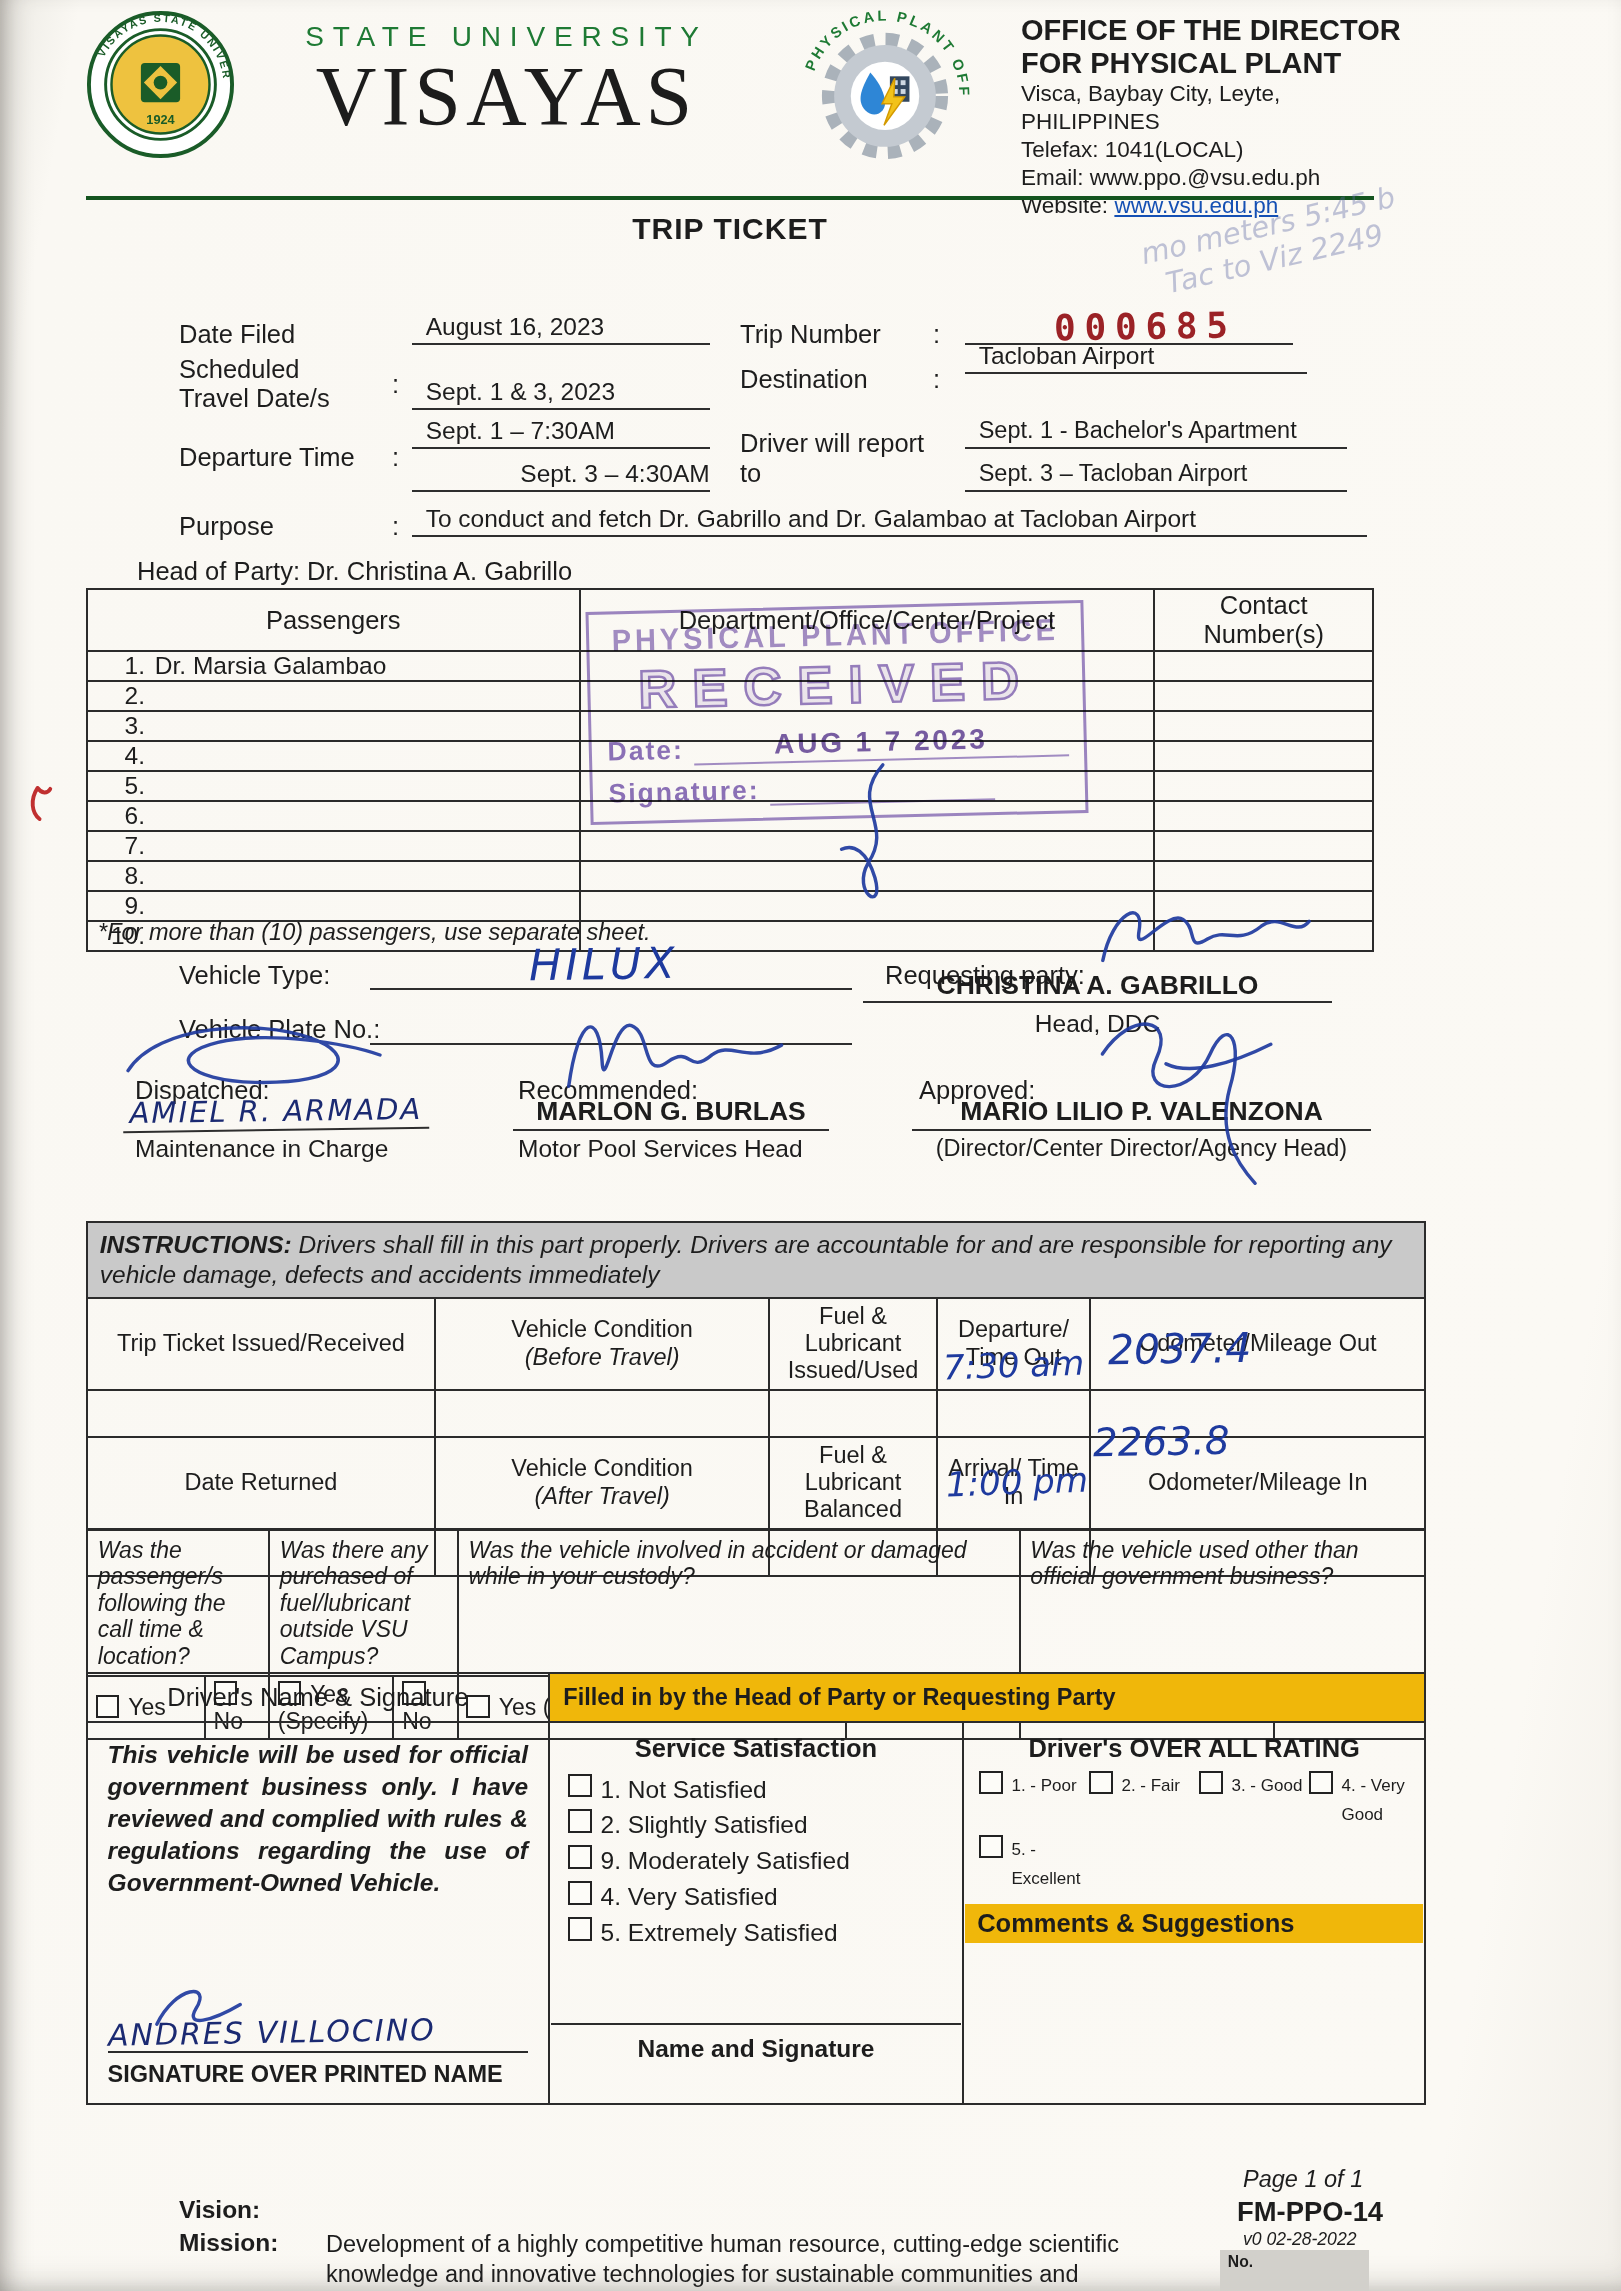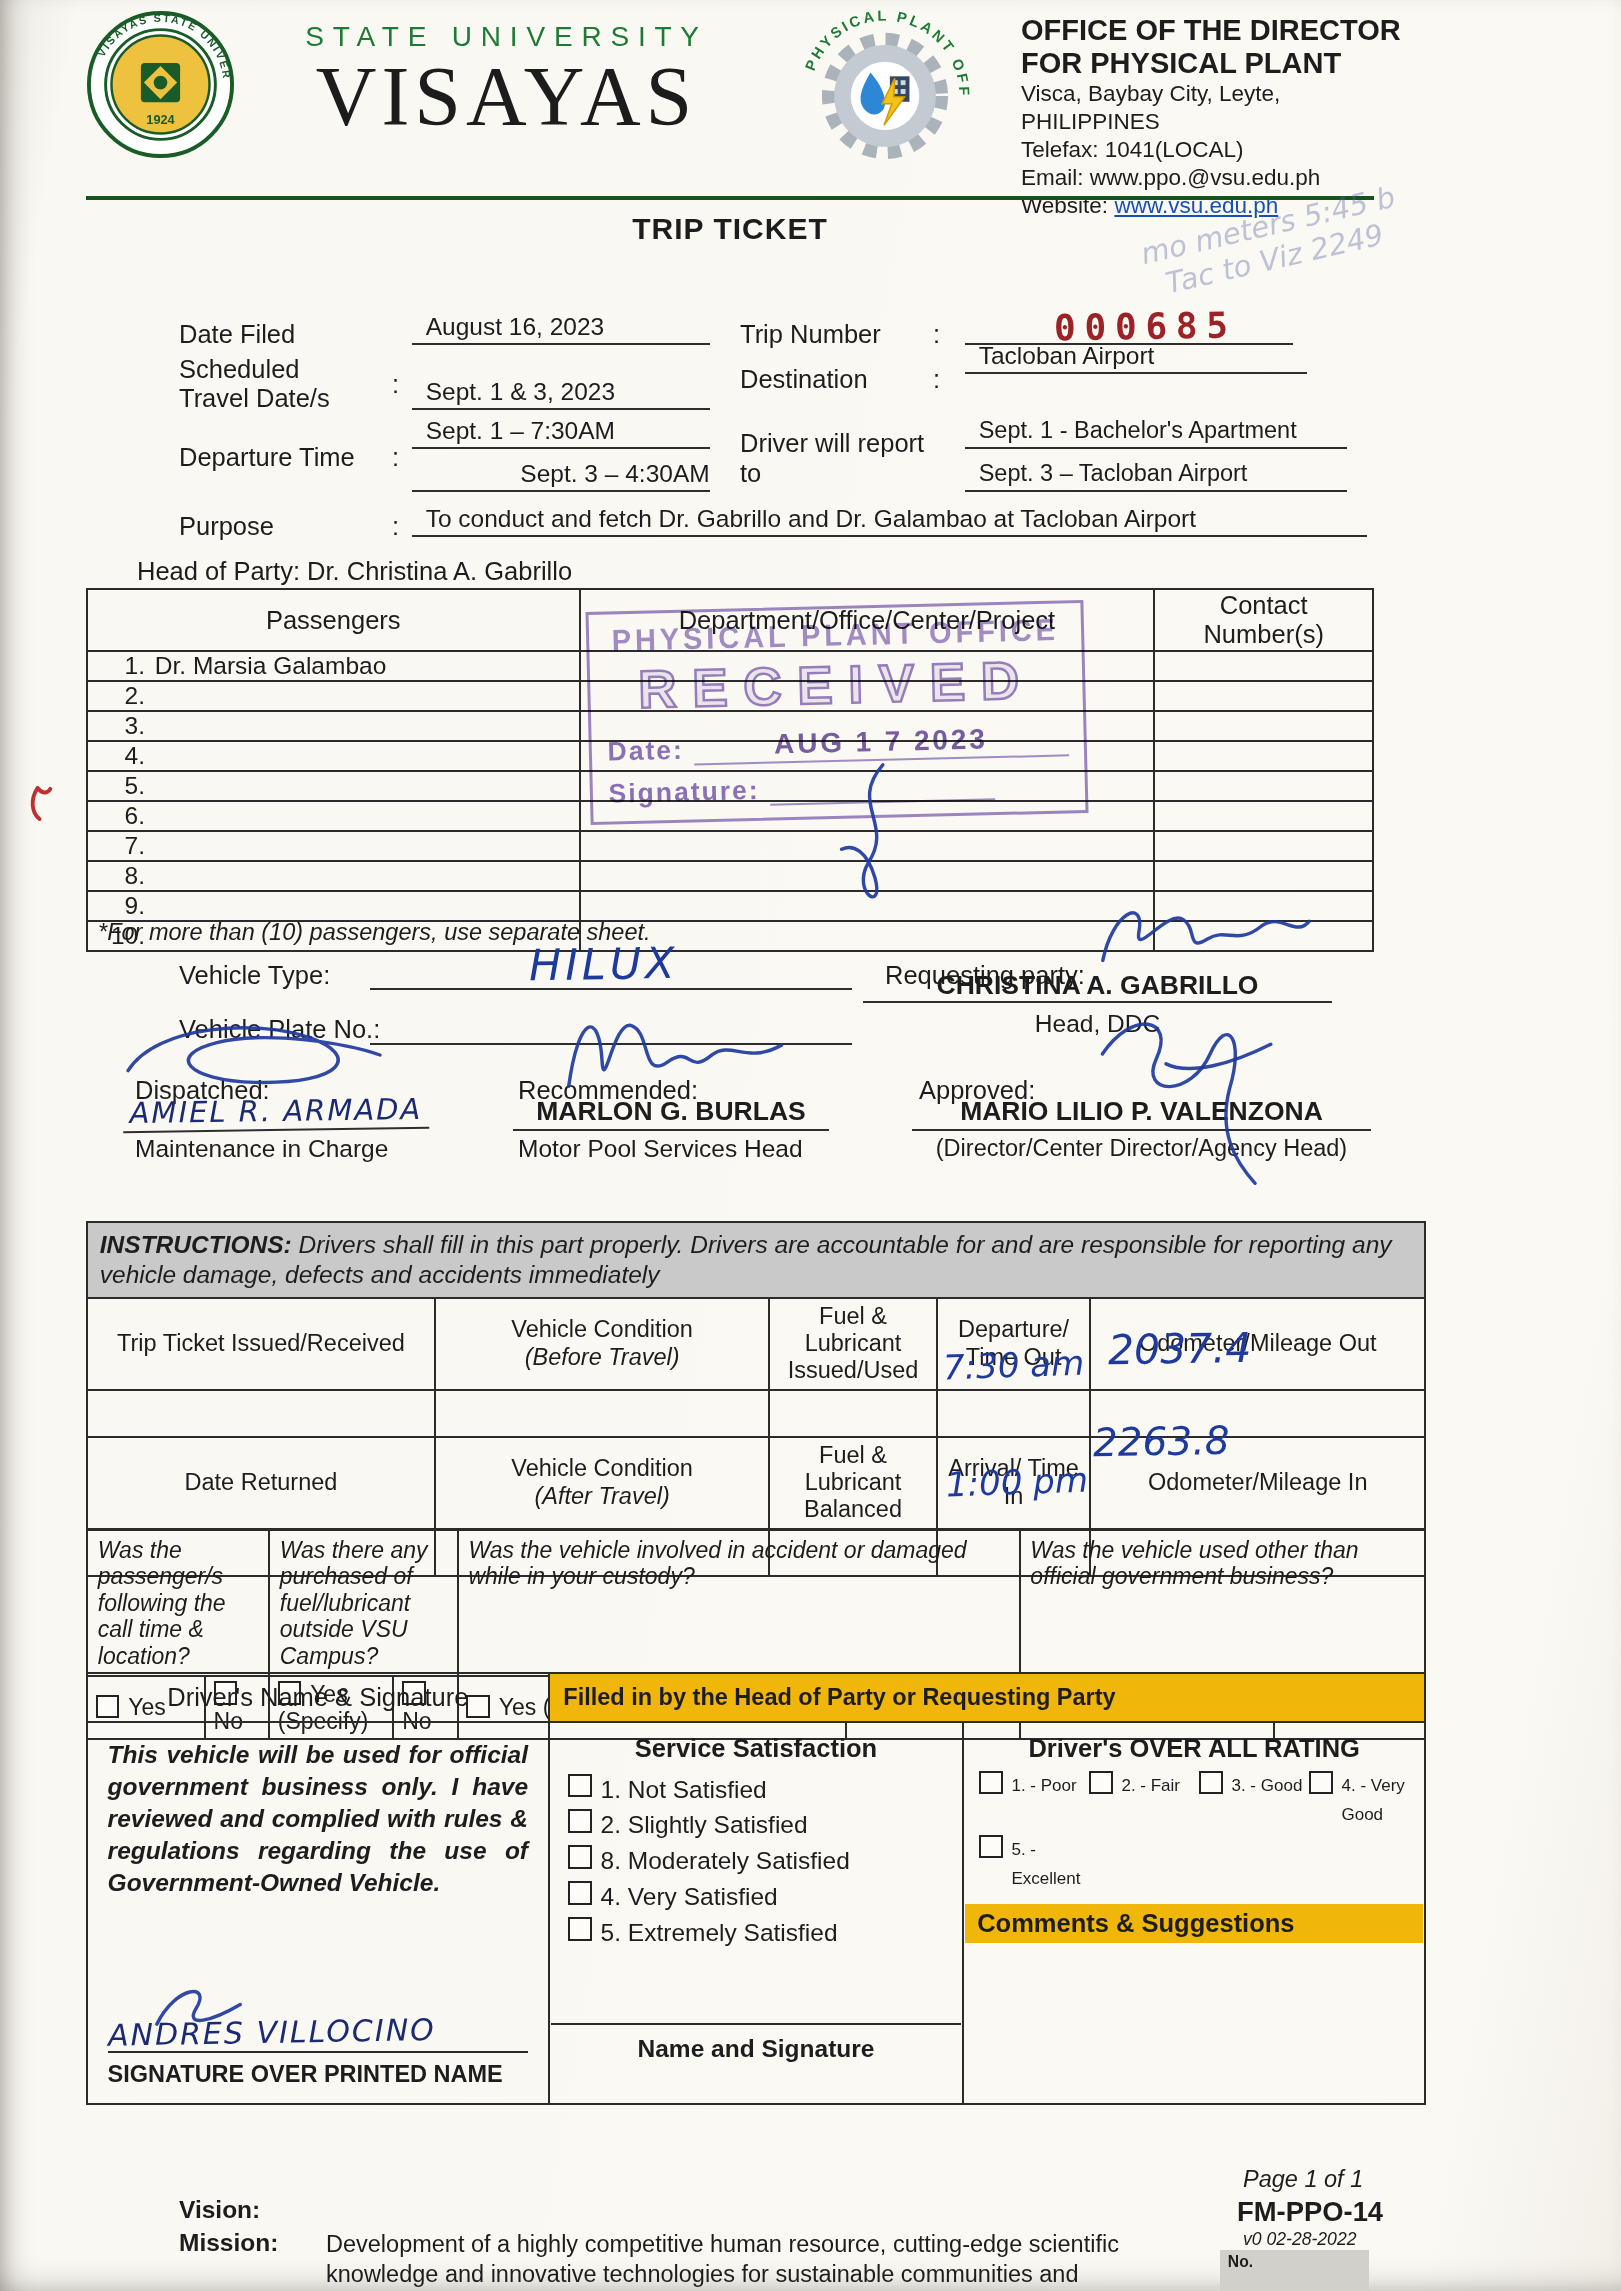--- a/index.html
+++ b/index.html
@@ -403,21 +403,21 @@
               <div class="opt">
                     <span class="cb"></span>
                     <span>1.  Not Satisfied</span>
                   </div>
               <div class="opt">
                     <span class="cb"></span>
                     <span>2.  Slightly Satisfied</span>
                   </div>
               <div class="opt">
                     <span class="cb"></span>
-                    <span>8.  Moderately Satisfied</span>
+                    <span>9.  Moderately Satisfied</span>
                   </div>
               <div class="opt">
                     <span class="cb"></span>
                     <span>4.  Very Satisfied</span>
                   </div>
               <div class="opt">
                     <span class="cb"></span>
                     <span>5.  Extremely Satisfied</span>
                   </div>
             </div>

